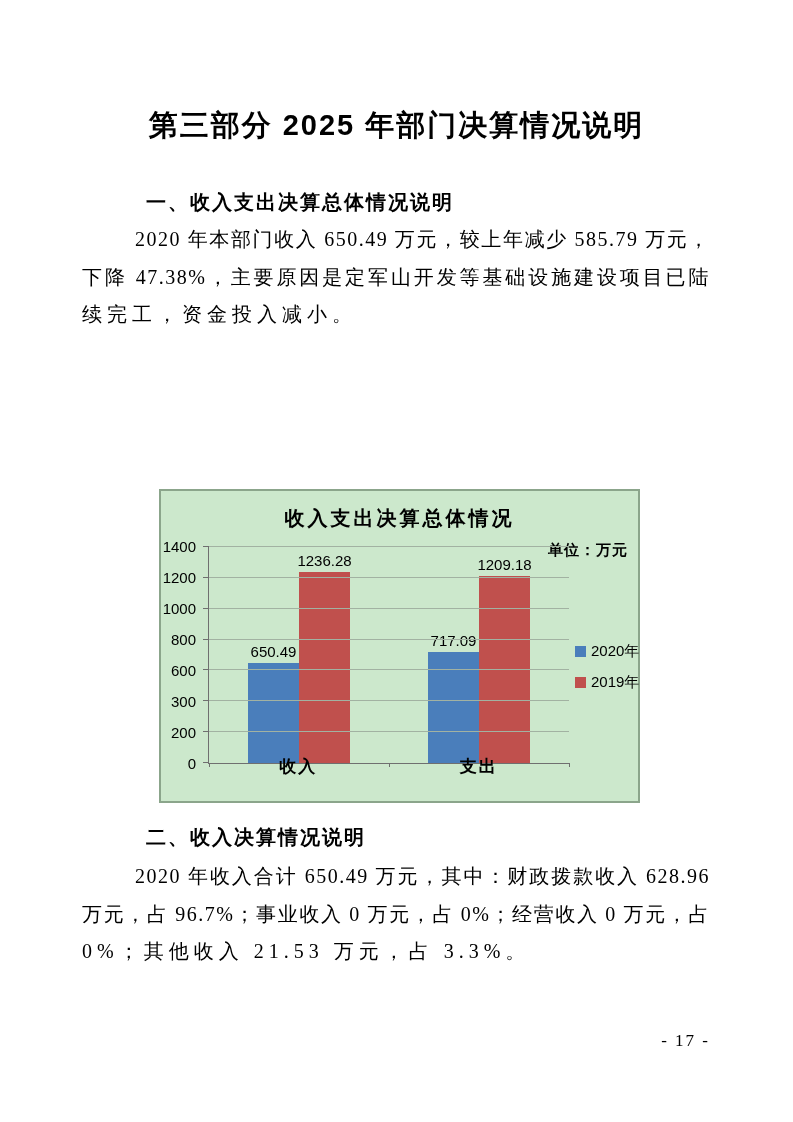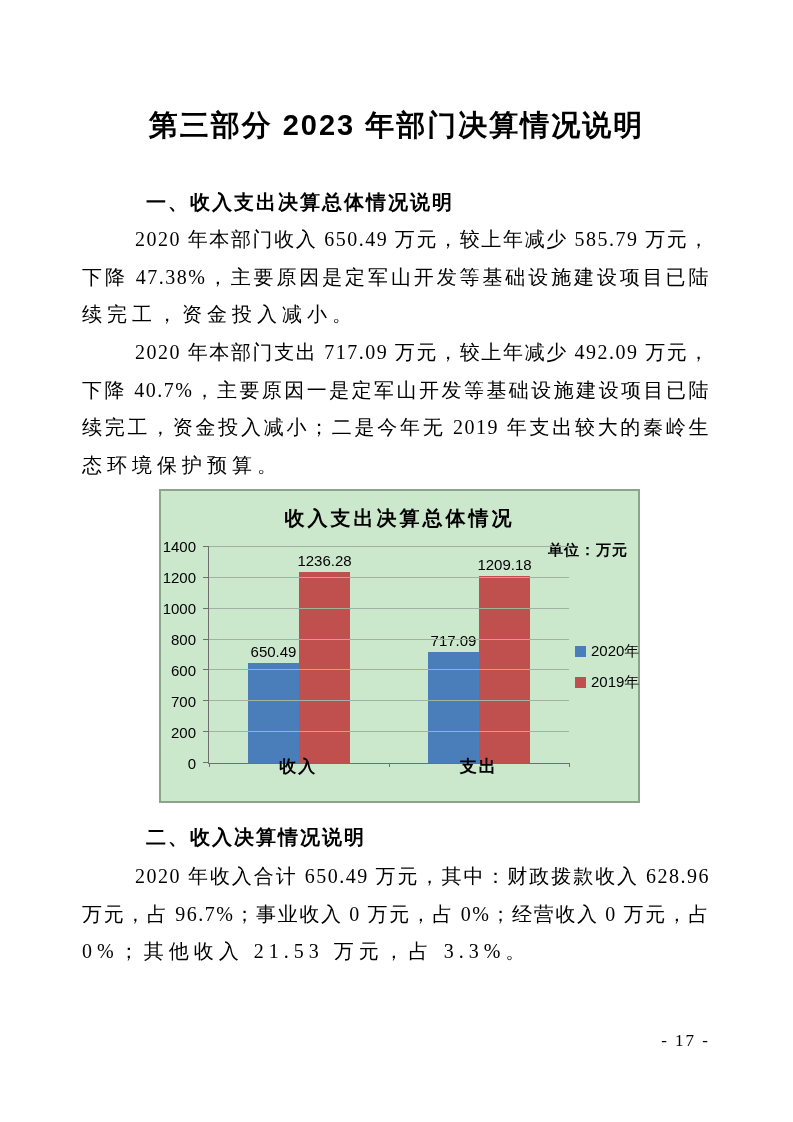--- a/index.html
+++ b/index.html
@@ -126,44 +126,38 @@
   .page-num {
     position: absolute; top: 1031px; right: 83px;
     font-size: 17px; letter-spacing: 2px;
   }
 </style>
 </head>
 <body>
 
 <div class="page">
 
-  <div class="doc-title">第三部分 2023 年部门决算情况说明</div>
+  <div class="doc-title">第三部分 2025 年部门决算情况说明</div>
 
   <div class="sec-heading s1">一、收入支出决算总体情况说明</div>
 
   <div class="para p1">
     <div class="line justify indent">2020 年本部门收入 650.49 万元，较上年减少 585.79 万元，</div>
     <div class="line justify">下降 47.38%，主要原因是定军山开发等基础设施建设项目已陆</div>
     <div class="line last">续完工，资金投入减小。</div>
   </div>
 
-  <div class="para p2">
-    <div class="line justify indent">2020 年本部门支出 717.09 万元，较上年减少 492.09 万元，</div>
-    <div class="line justify">下降 40.7%，主要原因一是定军山开发等基础设施建设项目已陆</div>
-    <div class="line justify">续完工，资金投入减小；二是今年无 2019 年支出较大的秦岭生</div>
-    <div class="line last">态环境保护预算。</div>
-  </div>
 
   <div class="chart" id="chart" style="background: rgb(204, 232, 204); border-color: rgb(139, 165, 139); --grid-color: #a2b2a2; --axis-color: #6f6f6f;">
     <div class="chart-title">收入支出决算总体情况</div>
     <div class="chart-unit">单位：万元</div>
     <div class="y-axis" id="y-axis">
         <div class="ytick" style="bottom: calc(0% - 8px);">0</div>
         <div class="ytick" style="bottom: calc(14.2857% - 8px);">200</div>
-        <div class="ytick" style="bottom: calc(28.5714% - 8px);">700</div>
+        <div class="ytick" style="bottom: calc(28.5714% - 8px);">300</div>
         <div class="ytick" style="bottom: calc(42.8571% - 8px);">600</div>
         <div class="ytick" style="bottom: calc(57.1429% - 8px);">800</div>
         <div class="ytick" style="bottom: calc(71.4286% - 8px); text-align: center;">1000</div>
         <div class="ytick" style="bottom: calc(85.7143% - 8px);">1200</div>
         <div class="ytick" style="bottom: calc(100% - 8px);">1400</div>
       </div>
     <div class="plot" id="plot">
       <div class="bar-row" id="bar-row">
           <div class="bar-group">
             <div class="bar-wrap">

